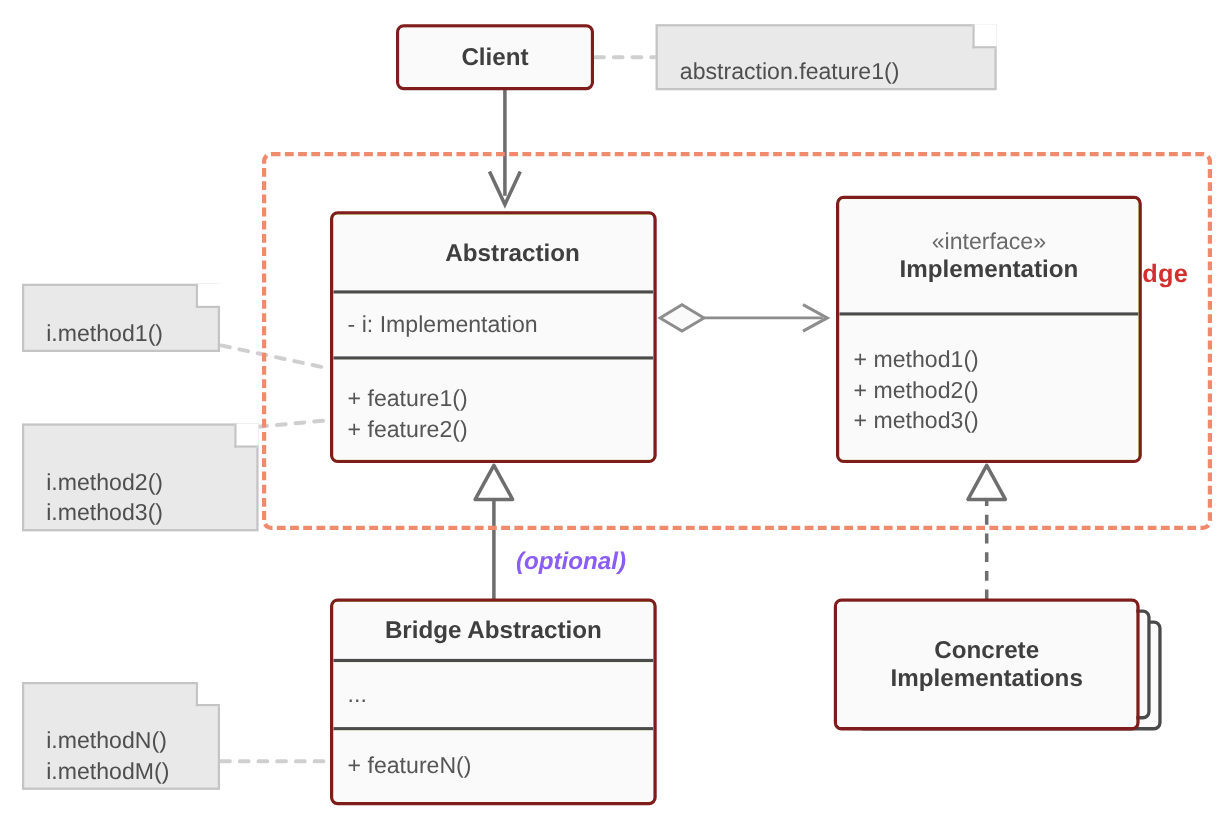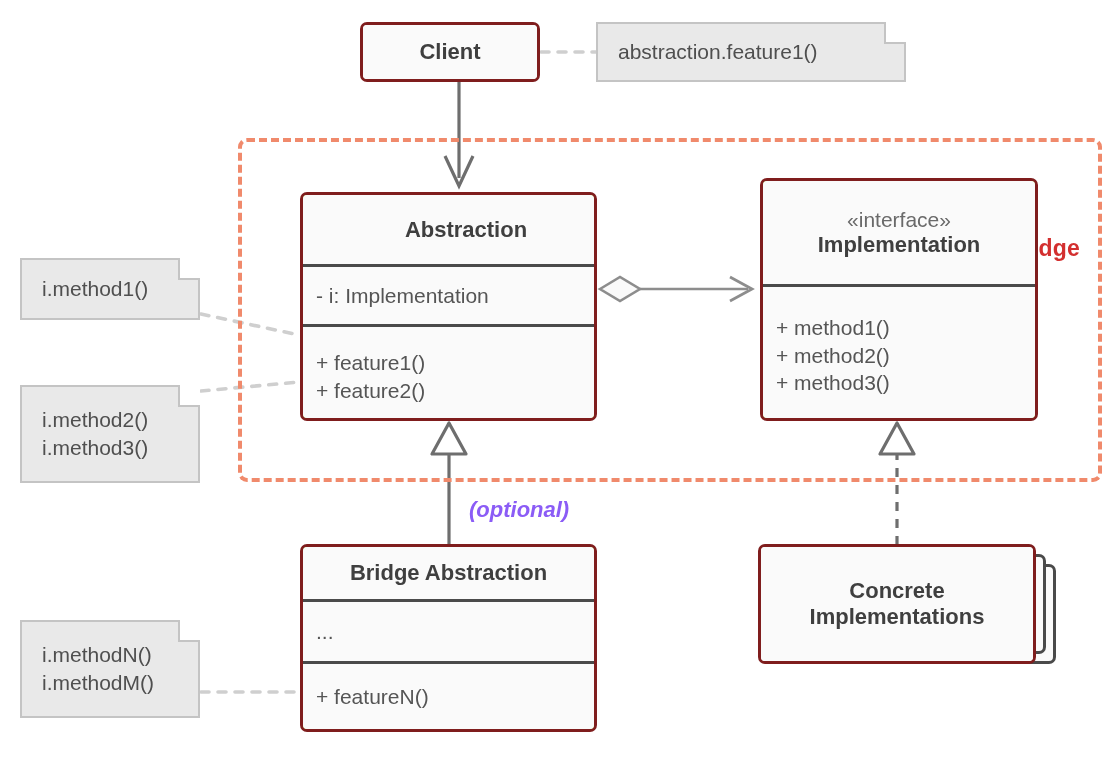--- a/index.html
+++ b/index.html
@@ -74,21 +74,21 @@
   }
 
   
   .uml-note {
     position: absolute;
     box-sizing: border-box;
     background: #e9e9e9;
     border: 2px solid #c4c4c4;
     display: flex;
     flex-direction: column;
-    justify-content: center;
+    justify-content: flex-end;
     color: #4f4f4f;
     font-size: 21px;
     line-height: 1.33;
     padding-left: 20px;
   }
   .uml-note .fold {
     position: absolute;
     top: -2px;
     right: -2px;
     width: 22px;
@@ -219,21 +219,21 @@
       <div class="cls-member">+ method2()</div>
       <div class="cls-member">+ method3()</div>
     </div>
   </div>
 
   <div class="uml-note" style="left:20px; top:258px; width:180px; height:62px;">
     <span class="fold"></span>
     <div class="note-line">i.method1()</div>
   </div>
 
-  <div class="uml-note" style="left:20px; top:385px; width:180px; height:98px;">
+  <div class="uml-note" style="left:20px; top:385px; width:215px; height:98px;">
     <span class="fold"></span>
     <div class="note-line">i.method2()</div>
     <div class="note-line">i.method3()</div>
   </div>
 
   <div id="optional-label">(optional)</div>
 
   <div class="uml-class" style="left:300px; top:544px; width:297px; height:188px;">
     <div class="uml-compartment" style="height:55px;">
       <div class="cls-title">Bridge Abstraction</div>

